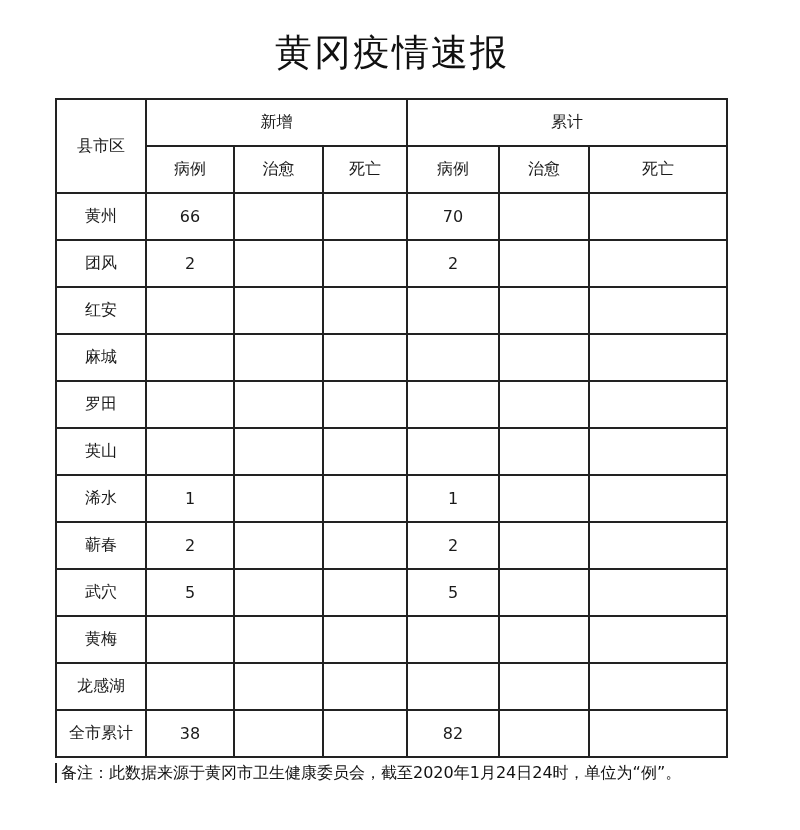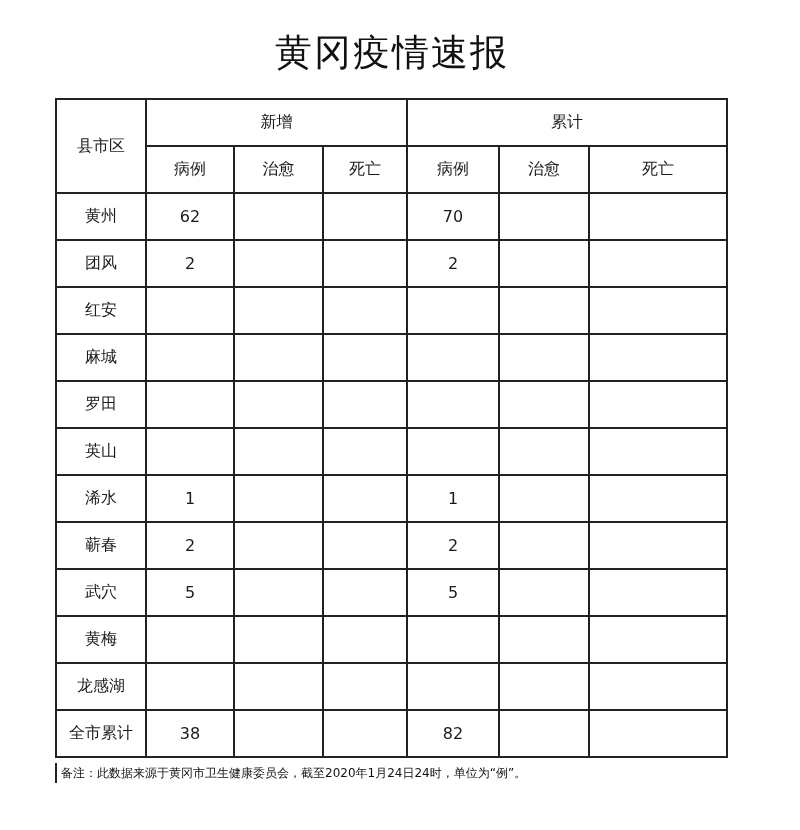--- a/index.html
+++ b/index.html
@@ -1,21 +1,21 @@
 <!DOCTYPE html>
 <html><head>
 <meta charset="utf-8">
 <style>
   html, body { margin: 0; padding: 0; background: #ffffff; }
   body { width: 800px; height: 830px; position: relative; overflow: hidden; font-family: "DejaVu Sans", sans-serif; color: #1a1a1a; }
   .title { position: absolute; left: 0; width: 784px; top: 28px; text-align: center; font-size: 37px; letter-spacing: 2px; color: #111; }
   table.report { position: absolute; left: 55px; top: 98px; border-collapse: collapse; table-layout: fixed; }
   table.report td, table.report th { border: 2px solid #222; text-align: center; font-weight: normal; font-size: 16px; padding: 0; }
   table.report tr { height: 47px; }
-  .note { position: absolute; left: 55px; top: 763px; width: 700px; height: 20px; border-left: 2px solid #222; font-size: 12px; line-height: 20px; padding-left: 4px; white-space: nowrap; color: #111; }
+  .note { position: absolute; left: 55px; top: 763px; width: 700px; height: 20px; border-left: 2px solid #222; font-size: 16px; line-height: 20px; padding-left: 4px; white-space: nowrap; color: #111; }
 </style>
 </head>
 <body>
 
 <div class="title">黄冈疫情速报</div>
 
 <table class="report">
   <colgroup>
     <col style="width:90px">
       <col style="width:88px">
@@ -36,21 +36,21 @@
       <th>治愈</th>
       <th>死亡</th>
       <th>病例</th>
       <th>治愈</th>
       <th>死亡</th>
     </tr>
   </thead>
   <tbody id="tbody">
       <tr>
         <td>黄州</td>
-        <td>62</td>
+        <td>66</td>
         <td></td>
         <td></td>
         <td>70</td>
         <td></td>
         <td></td>
       </tr>
       <tr>
         <td>团风</td>
         <td>2</td>
         <td></td>

